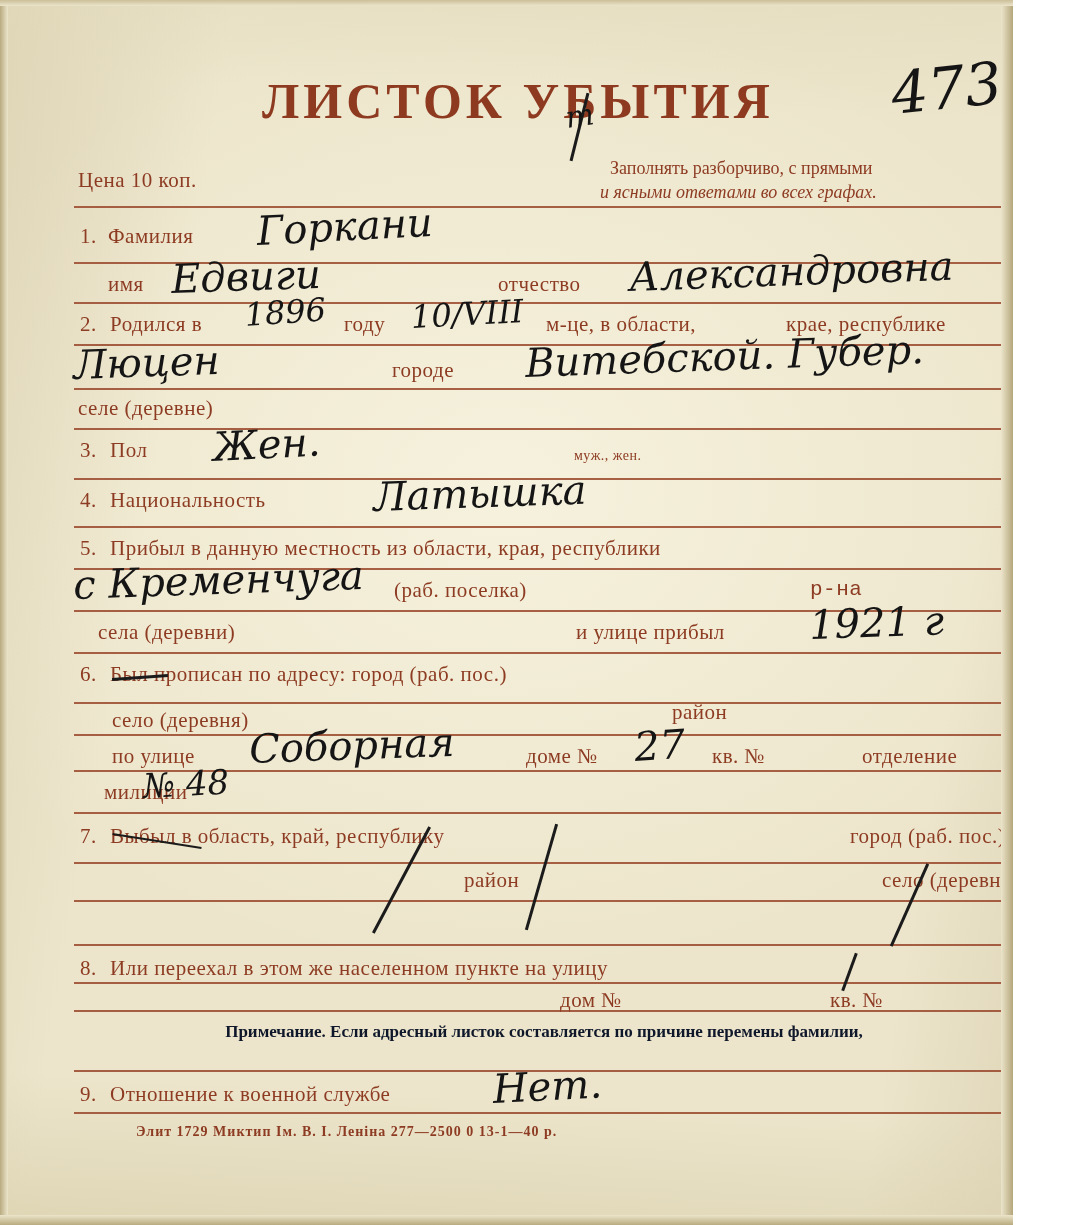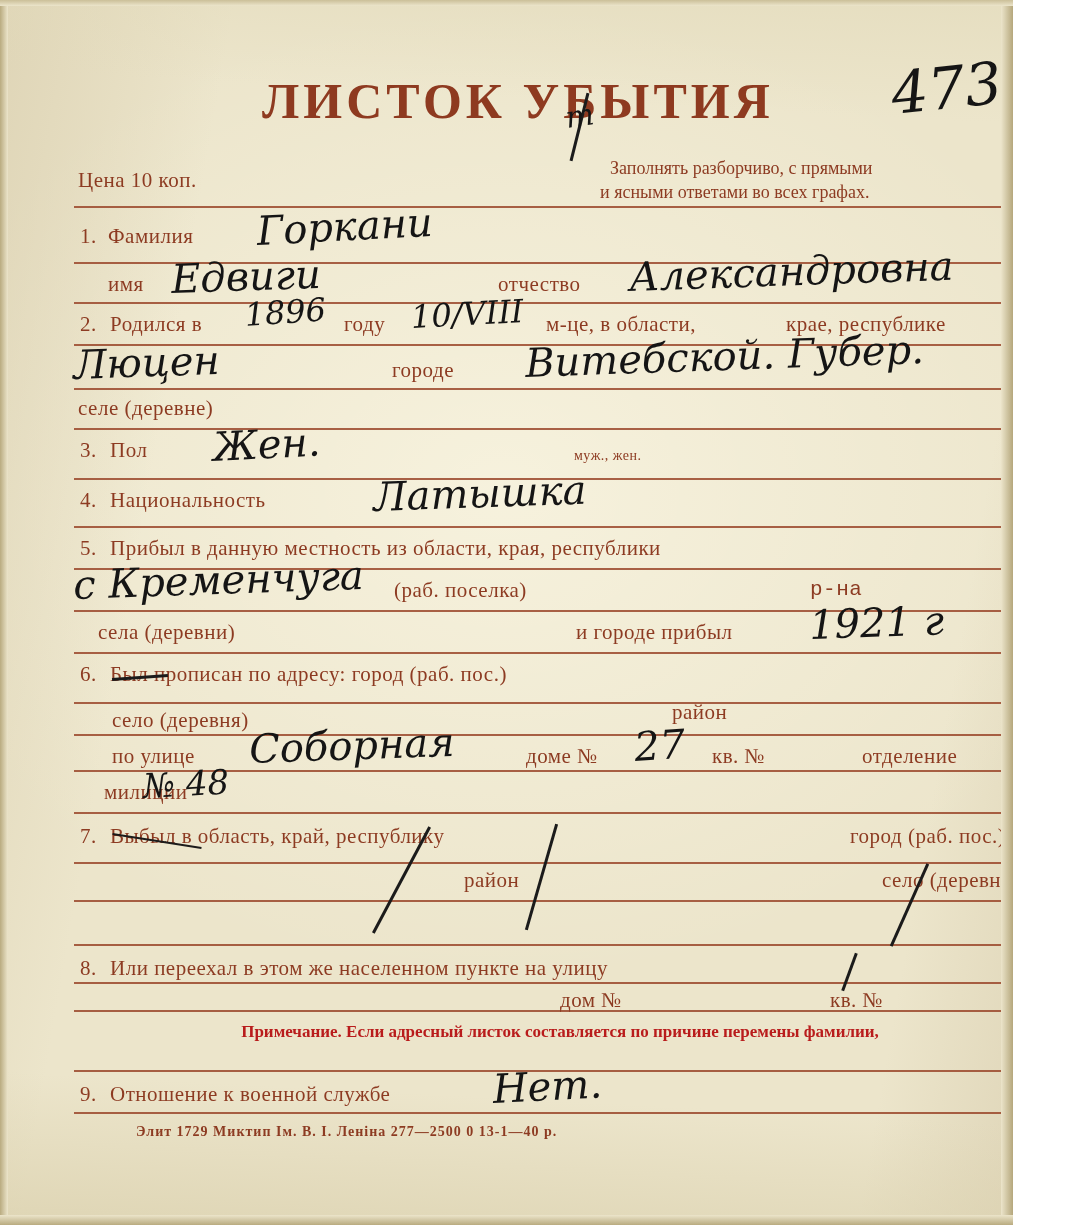--- a/index.html
+++ b/index.html
@@ -60,21 +60,21 @@
     left: 262px;
     top: 72px;
     font-size: 50px;
     font-weight: bold;
     letter-spacing: 4px;
     color: #8e3a20;
     font-family: "Liberation Serif", serif;
   }
   #price { left: 78px; top: 168px; font-size: 21px; }
   #instr1 { left: 610px; top: 158px; font-size: 18px; letter-spacing: 0px; }
-  #instr2 { left: 600px; top: 182px; font-size: 18px; letter-spacing: 0px; }
+  #instr2 { left: 600px; top: 182px; font-size: 18px; letter-spacing: 0px; font-style: italic; }
 
   .lbl { font-size: 21px; }
   .lbl-sm { font-size: 14px; }
 
   
   .hw {
     position: absolute;
     color: #151515;
     font-family: "DejaVu Serif", serif;
     font-style: italic;
@@ -88,25 +88,25 @@
   
   .stroke {
     position: absolute;
     background: #1b1b1b;
     transform-origin: center;
     pointer-events: none;
   }
 
   #note-box {
     position: absolute;
-    left: 120px;
+    left: 104px;
     top: 1020px;
     width: 880px;
     text-align: center;
-    color: #b91c1c;
+    color: #0f172a;
     font-size: 17px;
     line-height: 24px;
     font-weight: bold;
     font-family: "Liberation Serif", serif;
   }
   #footer-line {
     position: absolute;
     left: 100px;
     top: 1124px;
     font-size: 14px;
@@ -190,21 +190,21 @@
   <div class="p lbl" style="left:80px; top:488px;">4.</div>
   <div class="p lbl" style="left:110px; top:488px;">Национальность</div>
   <div class="hw big" style="left:374px; top:474px; transform: rotate(-2deg);">Латышка</div>
 
   <div class="p lbl" style="left:80px; top:536px;">5.</div>
   <div class="p lbl" style="left:110px; top:536px;">Прибыл в данную местность из области, края, республики</div>
   <div class="hw big" style="left:74px; top:562px; transform: rotate(-2deg);">с Кременчуга</div>
   <div class="p lbl" style="left:394px; top:578px;">(раб. поселка)</div>
   <div class="p lbl" style="left:810px; top:578px;font-family:Liberation Mono, monospace;">р-на</div>
   <div class="p lbl" style="left:98px; top:620px;">села (деревни)</div>
-  <div class="p lbl" style="left:576px; top:620px;">и городе прибыл</div>
+  <div class="p lbl" style="left:576px; top:620px;">и улице прибыл</div>
   <div class="hw big" style="left:810px; top:602px; transform: rotate(-2deg);">1921 г</div>
 
   <div class="p lbl" style="left:80px; top:662px;">6.</div>
   <div class="p lbl" style="left:110px; top:662px;">Был прописан по адресу: город (раб. пос.)</div>
   <div class="stroke" style="left:112px; top:676px; width:56px; height:3px; transform: rotate(-4deg);"></div>
 
   <div class="p lbl" style="left:112px; top:708px;">село (деревня)</div>
   <div class="p lbl" style="left:672px; top:700px;">район</div>
 
   <div class="p lbl" style="left:112px; top:744px;">по улице</div>

